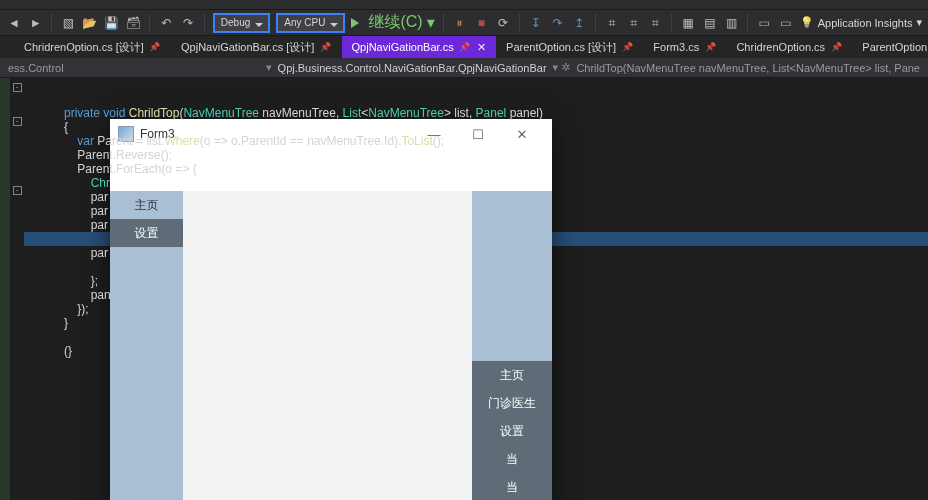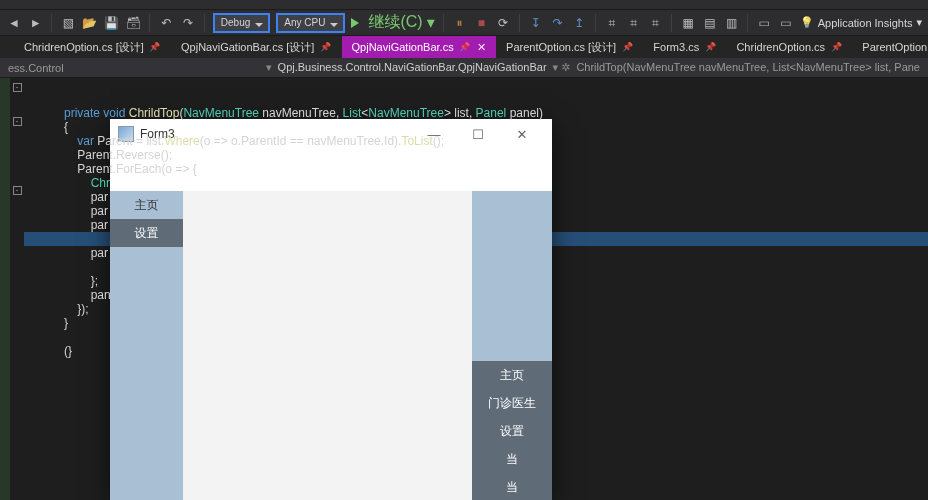--- a/index.html
+++ b/index.html
@@ -15,27 +15,27 @@
   .tb-combo { background:#3f3f46; color:#d6d6d6; height:20px; font-size:10px; padding:0 18px 0 6px; border:2px solid #3b82f6; display:inline-flex; align-items:center; position:relative; cursor:pointer;}
   .tb-combo::after { content:""; position:absolute; right:5px; top:8px; border:4px solid transparent; border-top-color:#ccc; }
   .tb-play { color:#7ac76f; display:inline-flex; align-items:center; gap:4px; font-size:16px; cursor:pointer;}
   .tb-play::before { content:""; border:5px solid transparent; border-left:8px solid #7ac76f; margin-right:0; }
   .insights { margin-left:auto; display:flex; align-items:center; gap:4px; color:#d6d6d6; font-size:11px; cursor:pointer;}
   .insights::before { content:"💡"; font-size:11px; filter:grayscale(40%); }
 
   
   .doctabs { display:flex; height:22px; background:#252526; align-items:flex-end; padding-left:14px; overflow:hidden; }
   .doctab { height:22px; display:flex; align-items:center; padding:0 10px; font-size:11px; color:#d6d6d6; cursor:pointer; position:relative; white-space:nowrap; }
-  .doctab.active { background:#a21caf; color:#fff; }
+  .doctab.active { background:#6d28d9; color:#fff; }
   .doctab .pin { margin-left:6px; font-size:9px; opacity:0.8; }
   .doctab .close { margin-left:6px; font-size:11px; opacity:0.9; }
 
   
   .crumbs { display:flex; height:20px; background:#333337; align-items:center; font-size:11px; color:#cfcfcf; padding:0 8px; justify-content:space-between; border-bottom:1px solid #1a1a1a;}
-  .crumbs .left, .crumbs .right { display:flex; gap:4px; white-space:nowrap; overflow:hidden;}
+  .crumbs .left, .crumbs .right { display:flex; align-items:center; gap:4px; white-space:nowrap; overflow:hidden;}
   .crumbs .sep { color:#888; margin:0 2px; }
   .crumbs .sub { color:#9a9a9a; }
 
   
   .editor-wrap { display:flex; height:calc(500px - 10px - 26px - 22px - 20px); background:#1e1e1e; }
   .margin-col { width:10px; background:#28372a; }
   .fold-col { width:14px; background:#1e1e1e; color:#858585; font-size:10px; text-align:center; padding-top:2px;}
   .fold-col .fold { border:1px solid #858585; width:9px; height:9px; margin:3px auto 25px; line-height:7px; font-size:9px; cursor:pointer;}
   .code { flex:1; padding:0 0 0 40px; font-family:Consolas,monospace; font-size:12px; line-height:14px; color:#d4d4d4; white-space:pre; position:relative;}
   .kw { color:#569cd6; } .tp { color:#4ec9b0; } .fn { color:#dcdcaa; }

